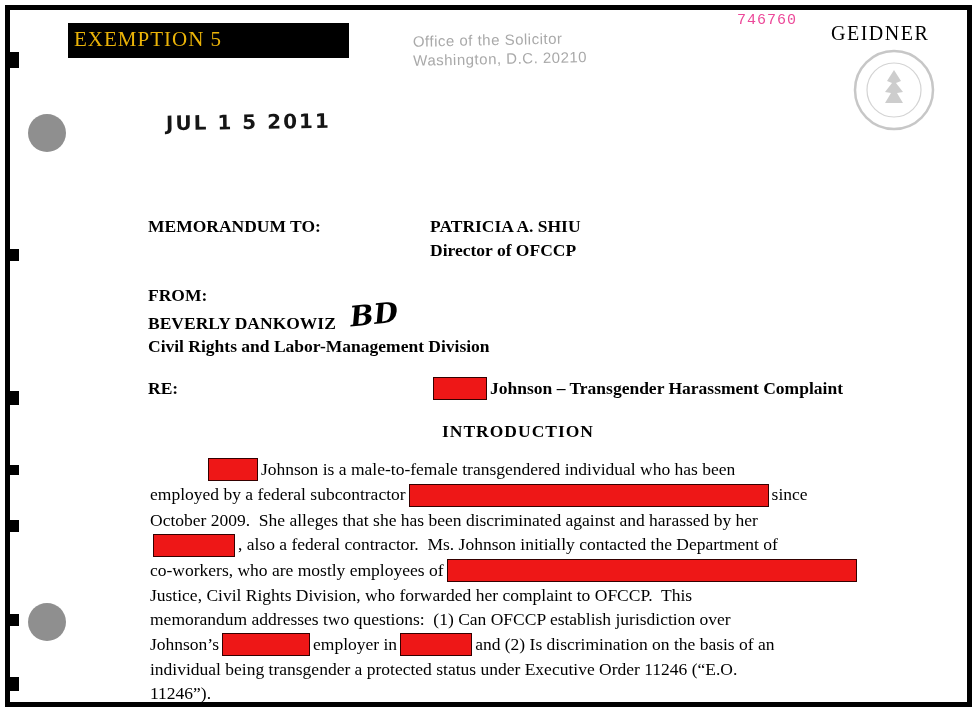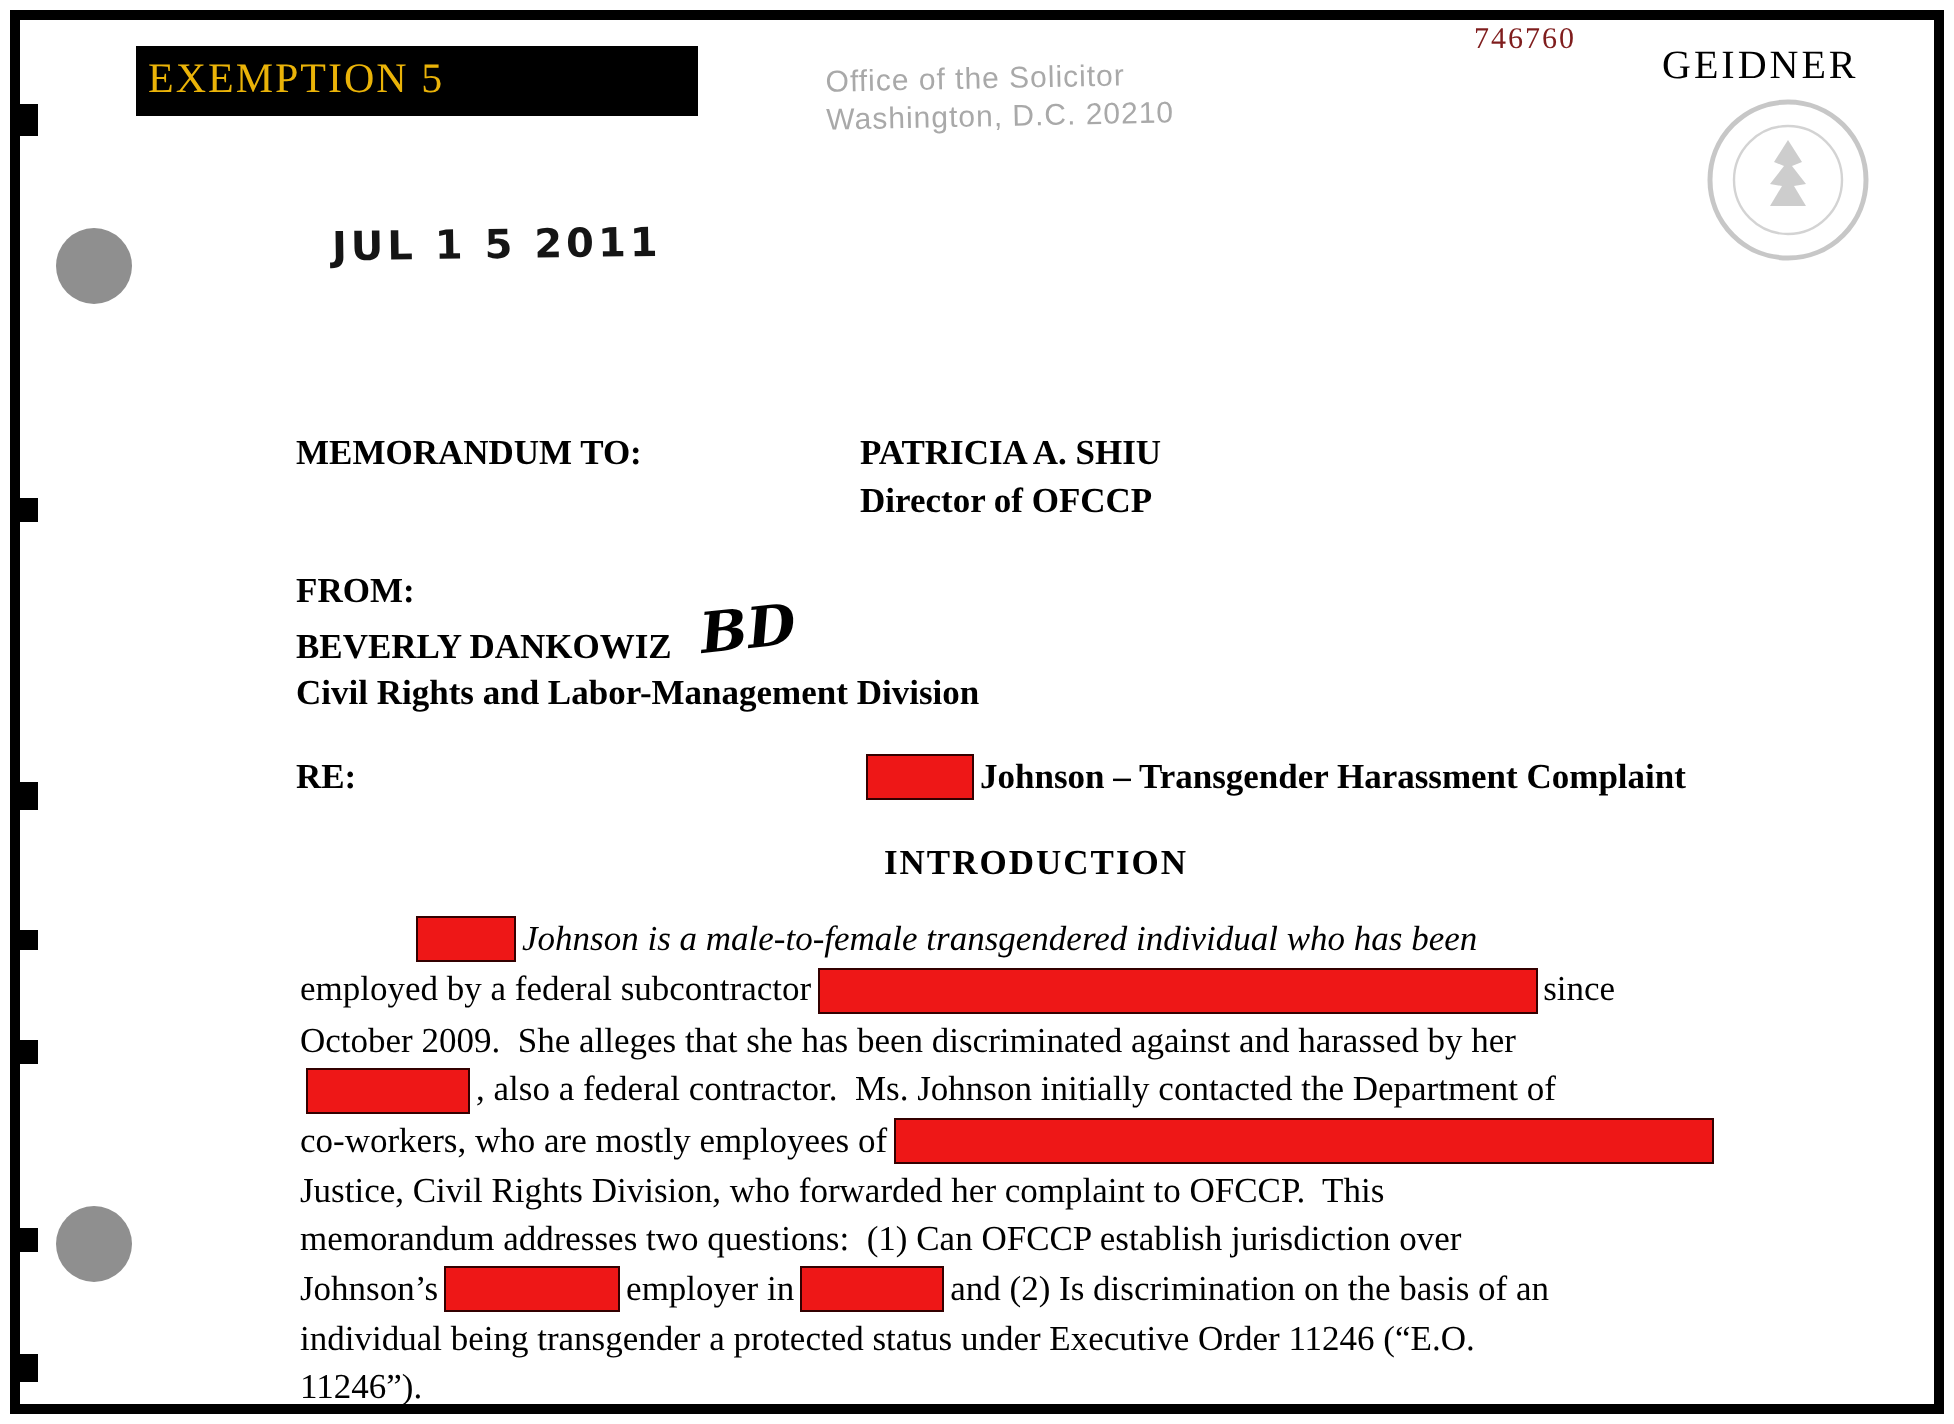--- a/index.html
+++ b/index.html
@@ -5,22 +5,22 @@
   html,body{margin:0;padding:0;background:#fff;}
   .page{position:relative;width:977px;height:712px;background:#ffffff;overflow:hidden;
         font-family:"Liberation Serif",serif;color:#000;}
   .page-border{position:absolute;inset:5px;border:5px solid #000;pointer-events:none;}
   .tick{position:absolute;left:10px;width:9px;background:#000;}
   .hole{position:absolute;width:38px;height:38px;border-radius:50%;background:#8f8f8f;}
   .hole-top{left:28px;top:114px;}
   .hole-bottom{left:28px;top:603px;}
   .exemption-bar{position:absolute;left:68px;top:23px;width:281px;height:35px;background:#000;
         color:#eab308;font-size:21px;letter-spacing:1px;box-sizing:border-box;padding:4px 0 0 6px;}
-  .doc-number{position:absolute;left:737px;top:12px;font-family:Liberation Serif, serif;
-        font-size:15px;color:#7f1d1d;letter-spacing:1px;}
+  .doc-number{position:absolute;left:737px;top:12px;font-family:Liberation Mono, monospace;
+        font-size:15px;color:#ec4899;letter-spacing:1px;}
   .solicitor-stamp{position:absolute;left:413px;top:30px;color:#a9a9a9;
         font-family:"Liberation Sans",sans-serif;font-size:15px;line-height:19px;
         letter-spacing:.5px;transform:rotate(-1.2deg);}
   .top-right-name{position:absolute;left:831px;top:22px;font-size:20px;letter-spacing:1.5px;}
   .seal{position:absolute;left:852px;top:48px;width:84px;height:84px;opacity:.55;}
   .date-stamp{position:absolute;left:166px;top:110px;font-family:"DejaVu Sans",sans-serif;
         font-weight:bold;font-size:20px;letter-spacing:2px;color:#151515;transform:rotate(-0.8deg);}
   .memo-row{position:absolute;left:148px;display:flex;font-weight:bold;font-size:17.5px;line-height:23.5px;}
   .memo-label{width:282px;flex:none;}
   .row-to{top:215px;}
@@ -98,21 +98,21 @@
   <div class="memo-row row-re">
     <div class="memo-label">RE:</div>
     <div class="memo-value">
       <span class="redaction" style="width: 52px;"></span><span>Johnson – Transgender Harassment Complaint</span>
     </div>
   </div>
 
   <div class="intro-heading">INTRODUCTION</div>
 
   <div class="body-paragraph">
-      <div class="body-line" style="padding-left: 55px; font-style: italic;"><span class="redaction" style="width: 48px;"></span><span>Johnson is a male-to-female transgendered individual who has been</span></div>
+      <div class="body-line" style="padding-left: 55px;"><span class="redaction" style="width: 48px;"></span><span>Johnson is a male-to-female transgendered individual who has been</span></div>
       <div class="body-line"><span>employed by a federal subcontractor</span><span class="redaction" style="width: 358px;"></span><span>since</span></div>
       <div class="body-line"><span>October 2009.  She alleges that she has been discriminated against and harassed by her</span></div>
       <div class="body-line"><span class="redaction" style="width: 80px;"></span><span>, also a federal contractor.  Ms. Johnson initially contacted the Department of</span></div>
       <div class="body-line"><span>co-workers, who are mostly employees of</span><span class="redaction" style="width: 408px;"></span></div>
       <div class="body-line"><span>Justice, Civil Rights Division, who forwarded her complaint to OFCCP.  This</span></div>
       <div class="body-line"><span>memorandum addresses two questions:  (1) Can OFCCP establish jurisdiction over</span></div>
       <div class="body-line"><span>Johnson’s</span><span class="redaction" style="width: 86px;"></span><span>employer in</span><span class="redaction" style="width: 70px;"></span><span>and (2) Is discrimination on the basis of an</span></div>
       <div class="body-line"><span>individual being transgender a protected status under Executive Order 11246 (“E.O.</span></div>
       <div class="body-line"><span>11246”).</span></div>
     </div>

